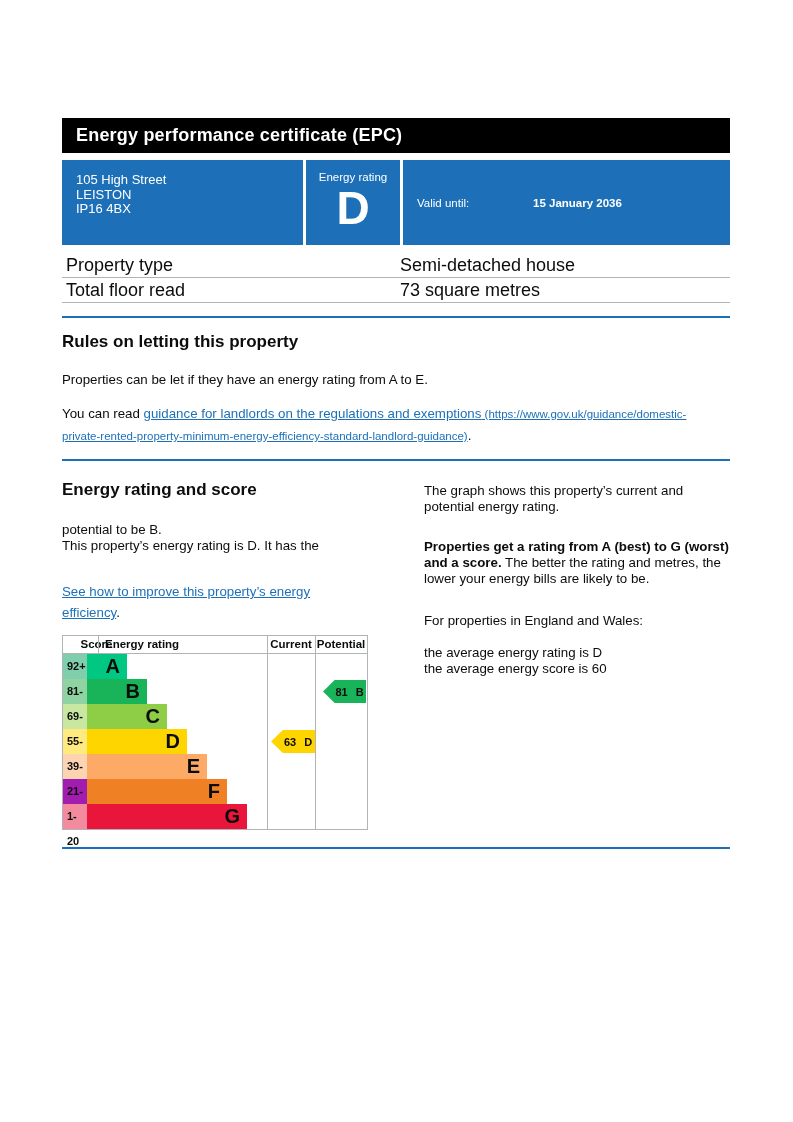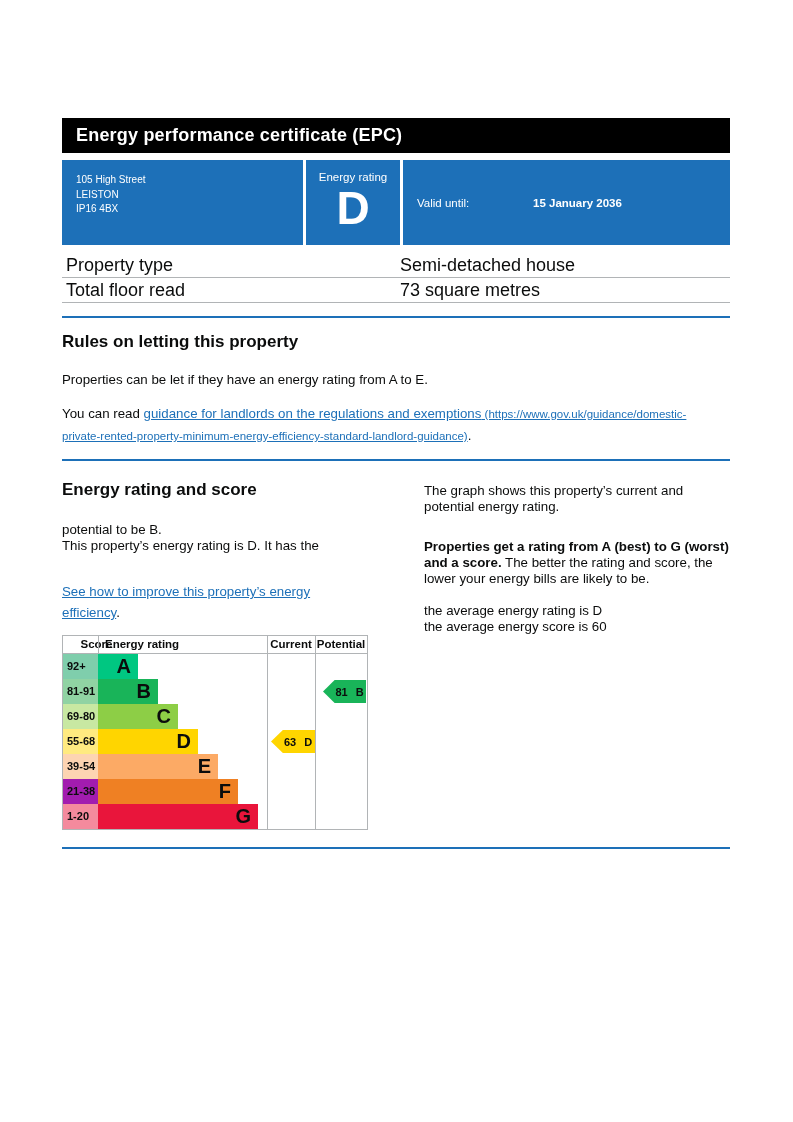--- a/index.html
+++ b/index.html
@@ -15,21 +15,21 @@
   }
   .content { position: absolute; left: 62px; top: 118px; width: 668px; }
 
   
   .banner { background: #000000; height: 35px; display: flex; align-items: center; }
   .banner h1 { color: #ffffff; font-size: 18px; font-weight: bold; padding-left: 14px; letter-spacing: 0.2px; }
 
   
   .summary { margin-top: 7px; display: flex; gap: 3px; height: 85px; }
   .blue { background: #1d70b8; color: #ffffff; }
-  .addr-box { width: 241px; padding: 13px 0 0 14px; font-size: 10px; line-height: 14.5px; }
+  .addr-box { width: 241px; padding: 13px 0 0 14px; font-size: 13px; line-height: 14.5px; }
   .rating-box { width: 94px; text-align: center; padding-top: 11px; }
   .rating-box .rating-label { font-size: 11.5px; }
   .rating-box .rating-letter { font-size: 46px; font-weight: bold; line-height: 46px; margin-top: 2px; }
   .meta-col { flex: 1; display: flex; flex-direction: column; gap: 19px; }
   .meta-row { flex: 1; display: flex; align-items: center; padding-left: 14px; font-size: 11.5px; }
   .meta-label { width: 116px; }
   .meta-value { font-weight: bold; }
 
   
   .prop-table { margin-top: 8px; }
@@ -68,21 +68,21 @@
 
   
   .epc-chart { position: relative; margin-top: 12px; width: 306px; border: 1px solid #b1b4b6; background: #ffffff; }
   .epc-header { position: relative; height: 18px; border-bottom: 1px solid #b1b4b6; font-size: 11.5px; font-weight: bold; line-height: 17px; }
   .epc-header span { position: absolute; top: 0; }
   .h-score { left: 16px; width: 35px; text-align: center; }
   .h-rating { left: 42px; }
   .h-current { left: 204px; width: 48px; text-align: center; }
   .h-potential { left: 252px; width: 52px; text-align: center; }
   .epc-row { display: flex; height: 25px; }
-  .epc-score-cell { width: 35px; font-size: 11px; font-weight: bold; line-height: 25px; padding-left: 4px; }
+  .epc-score-cell { width: 24px; font-size: 11px; font-weight: bold; line-height: 25px; padding-left: 4px; }
   .epc-bar { height: 25px; text-align: right; padding-right: 7px; }
   .epc-letter { font-size: 20px; font-weight: bold; line-height: 25px; }
   .vline { position: absolute; width: 1px; background: #b1b4b6; top: 0; }
   .v0 { left: 35px; height: 18px; }
   .v1 { left: 204px; height: 193px; }
   .v2 { left: 252px; height: 193px; }
   .epc-arrow {
     position: absolute; height: 23px;
     clip-path: polygon(0 50%, 27% 0, 100% 0, 100% 100%, 27% 100%);
     display: flex; align-items: center; justify-content: center;
@@ -197,21 +197,22 @@
             <span class="arr-ltr">B</span>
           </div>
         </div>
       </div>
 
       <div class="col-right">
         <p class="para right-p1">
           <span class="line">The graph shows this property’s current and</span>
           <span class="line">potential energy rating.</span>
         </p>
-        <p class="para right-p2"><span class="b">Properties get a rating from A (best) to G (worst)</span><br><span class="b">and a score.</span><span> The better the rating and score, the</span><br><span>lower your energy bills are likely to be.</span></p>
+        <p class="para right-p2"><span class="b">Properties get a rating from A (best) to G (worst)</span><br><span class="b">and a score.</span><span> The better the rating and metres, the</span><br><span>lower your energy bills are likely to be.</span></p>
+        <p class="para right-p3">For properties in England and Wales:</p>
         <p class="para right-p4">
           <span class="line">the average energy rating is D</span>
           <span class="line">the average energy score is 60</span>
         </p>
       </div>
     </div>
 
     <div class="divider d3"></div>
 
   </div>

